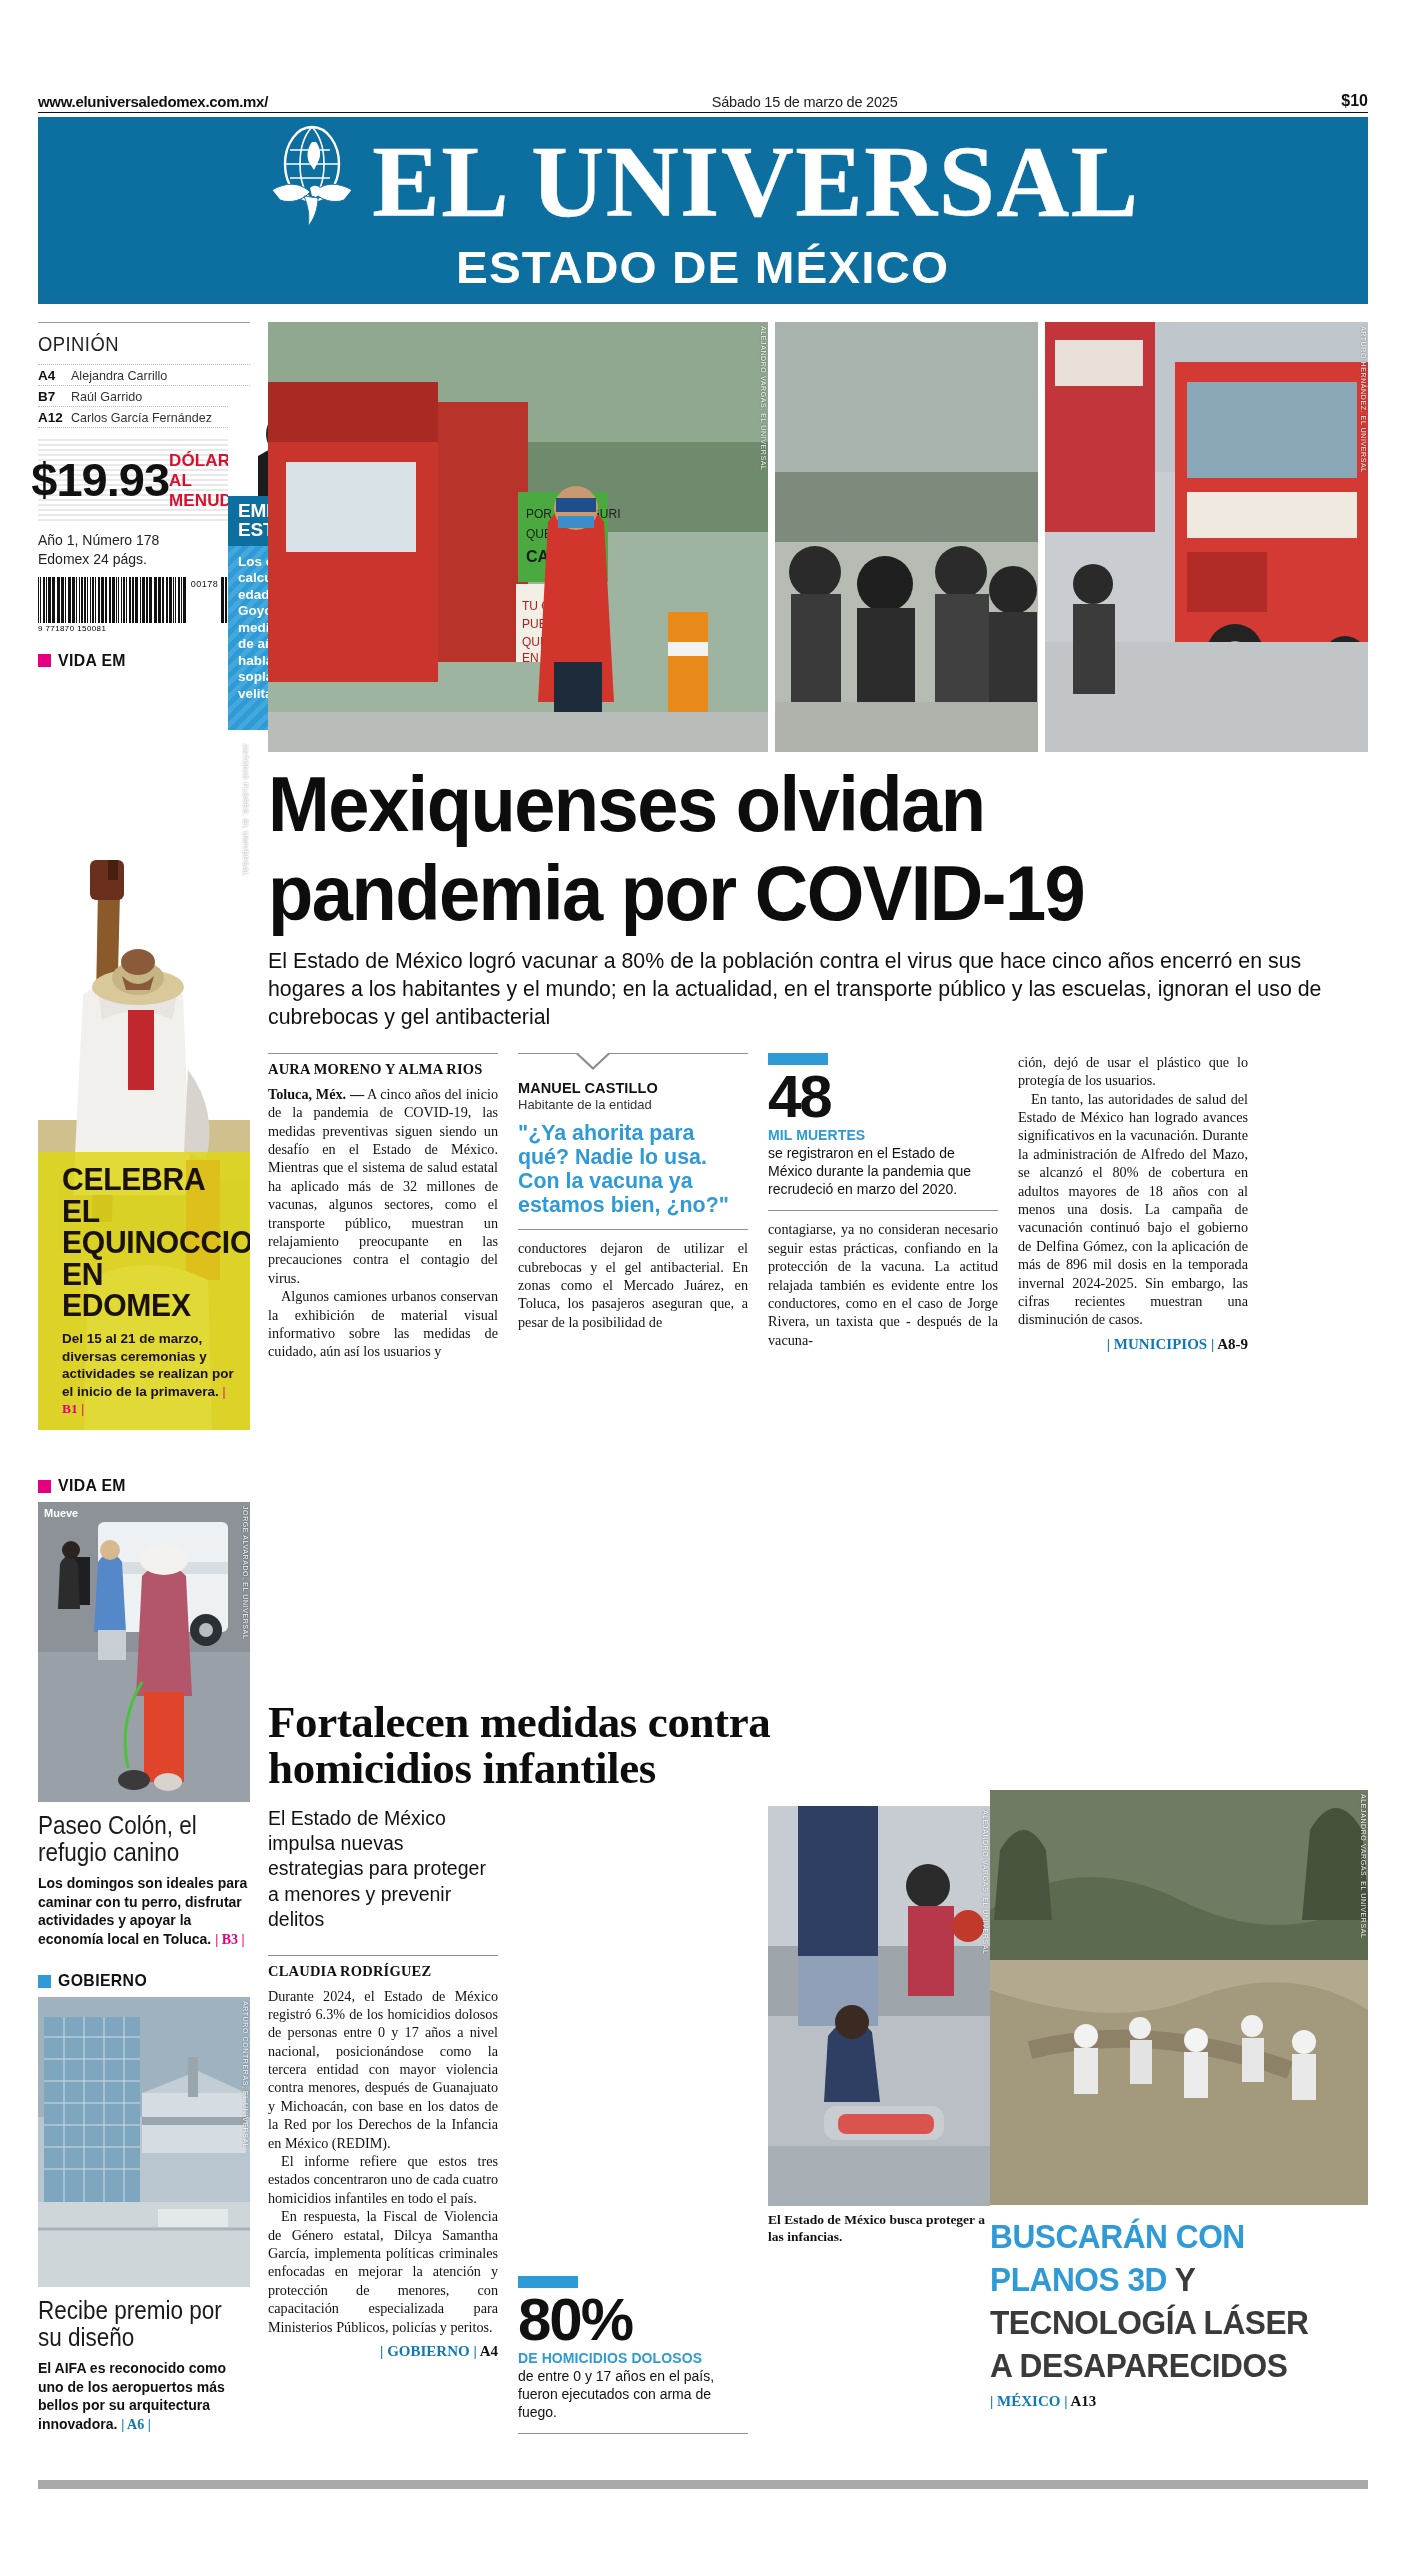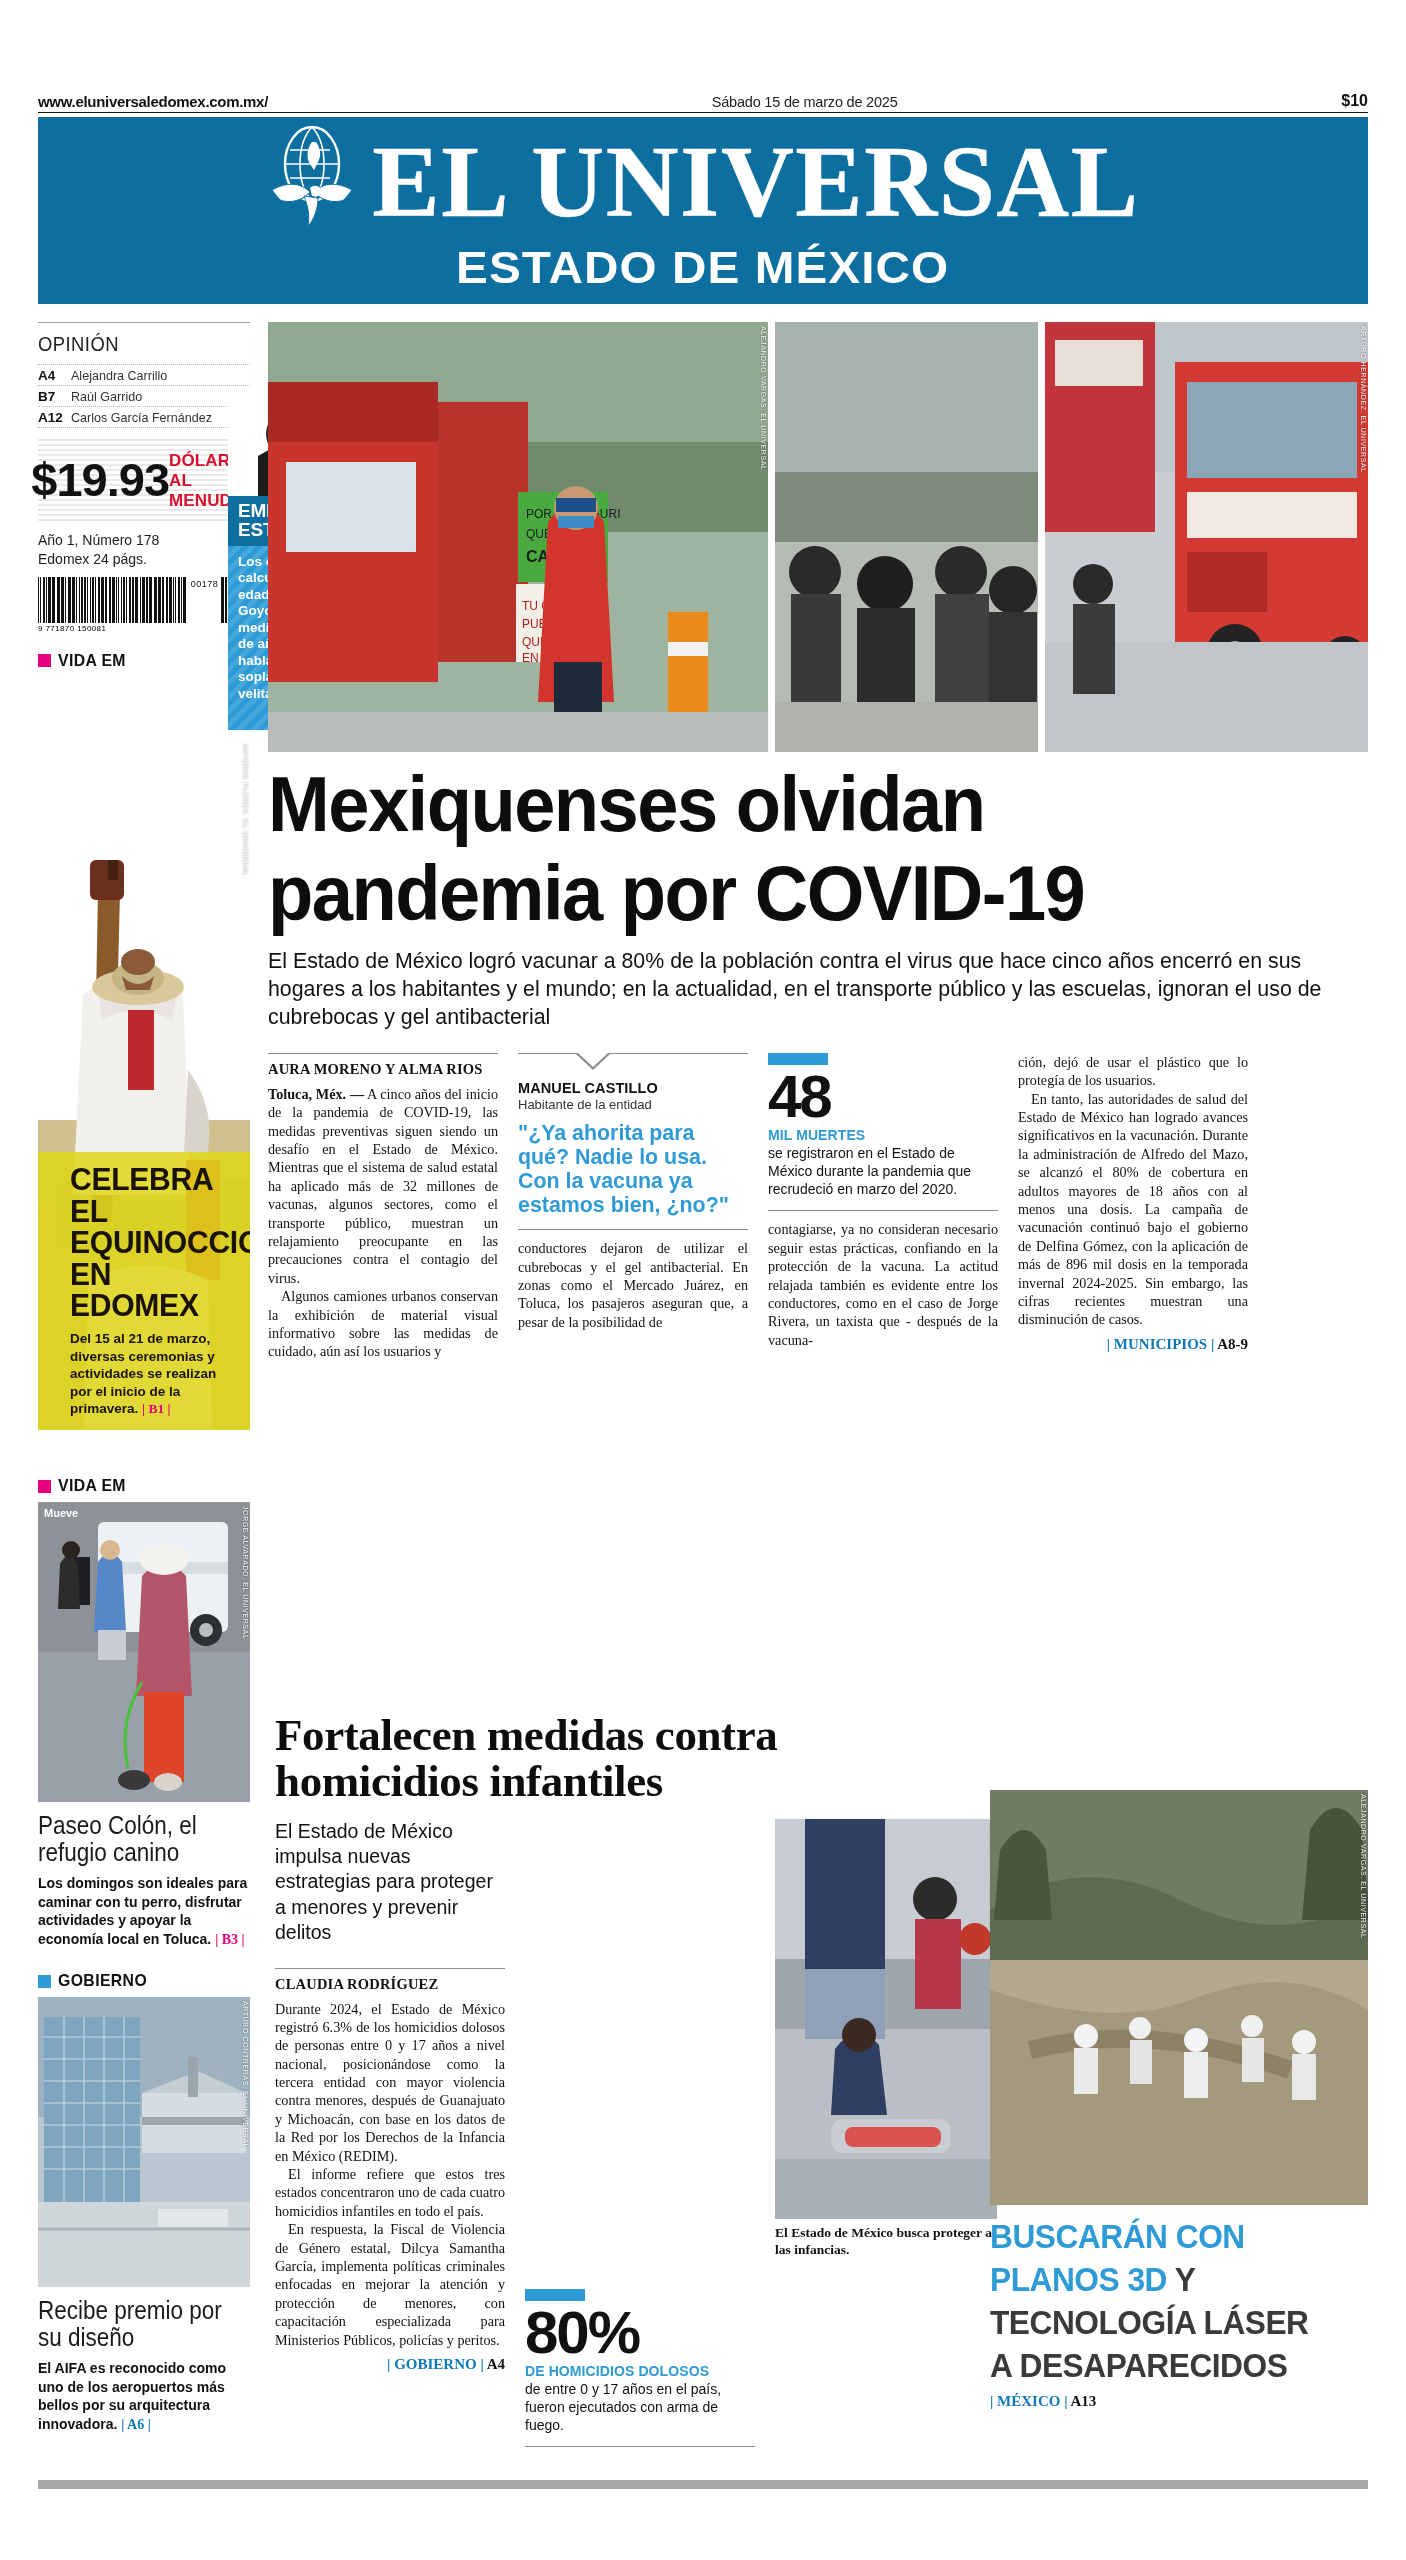--- a/index.html
+++ b/index.html
@@ -100,21 +100,21 @@
     font-size:25px; color:#1a1a1a; line-height:1.08; margin:10px 0 8px;
     transform:scaleX(0.9); transform-origin:left;
   }
   .rail-deck { font-size:14px; font-weight:bold; line-height:1.33; color:#111; }
   .ref { color:#e4007f; font-weight:bold; font-family:"Liberation Serif", serif;}
   .ref-blue { color:#0f79b8; font-weight:bold; font-family:"Liberation Serif", serif;}
 
   
   .eq-overlay {
     position:absolute; left:0; right:0; bottom:0;
-    background:rgba(222,214,25,0.86); padding:12px 14px 12px 32px;
+    background:rgba(222,214,25,0.86); padding:12px 14px 12px 24px;
   }
   .eq-title {
     font-family:"Liberation Sans", sans-serif; font-weight:bold;
     font-size:32px; line-height:0.98; color:#1a1206; letter-spacing:-0.3px;
     transform:scaleX(0.94); transform-origin:left;
   }
   .eq-deck { margin-top:9px; font-size:13.5px; font-weight:bold; line-height:1.3; color:#1a1206; }
 
   
   .main { position:absolute; left:268px; top:322px; width:1100px; }
@@ -178,21 +178,21 @@
   }
   .stat-lbl { color:#2e9ad6; font-weight:bold; font-size:14px; margin-top:3px; letter-spacing:0.1px;}
   .stat-desc { font-size:14px; line-height:1.27; color:#111; margin-top:2px; }
   .stat-rule { border-top:1.5px solid #8d8d8d; margin-top:12px; }
 
   .jump { text-align:right; font-family:"Liberation Serif", serif; font-size:15px; font-weight:bold; margin-top:7px;}
   .jump .sec { color:#0f79b8; }
   .jump .pg { color:#111; }
 
   
-  .story2 { position:absolute; left:275px; top:1700px; width:1100px;margin-top:13px; }
+  .story2 { position:absolute; left:268px; top:1700px; width:1100px; }
   .s2-head {
     font-family:"Liberation Serif", serif; font-weight:bold; font-size:45px;
     line-height:1.02; color:#0d0d0d; letter-spacing:-0.4px; width:560px;
   }
   .s2-deck { font-size:19.5px; line-height:1.3; color:#111; margin-top:12px; width:230px; }
   .s2-cols { display:flex; gap:20px; margin-top:14px; }
 
   .cap { font-family:"Liberation Serif", serif; font-weight:bold; font-size:13.5px; line-height:1.25; color:#111; margin-top:6px;}
 
   

